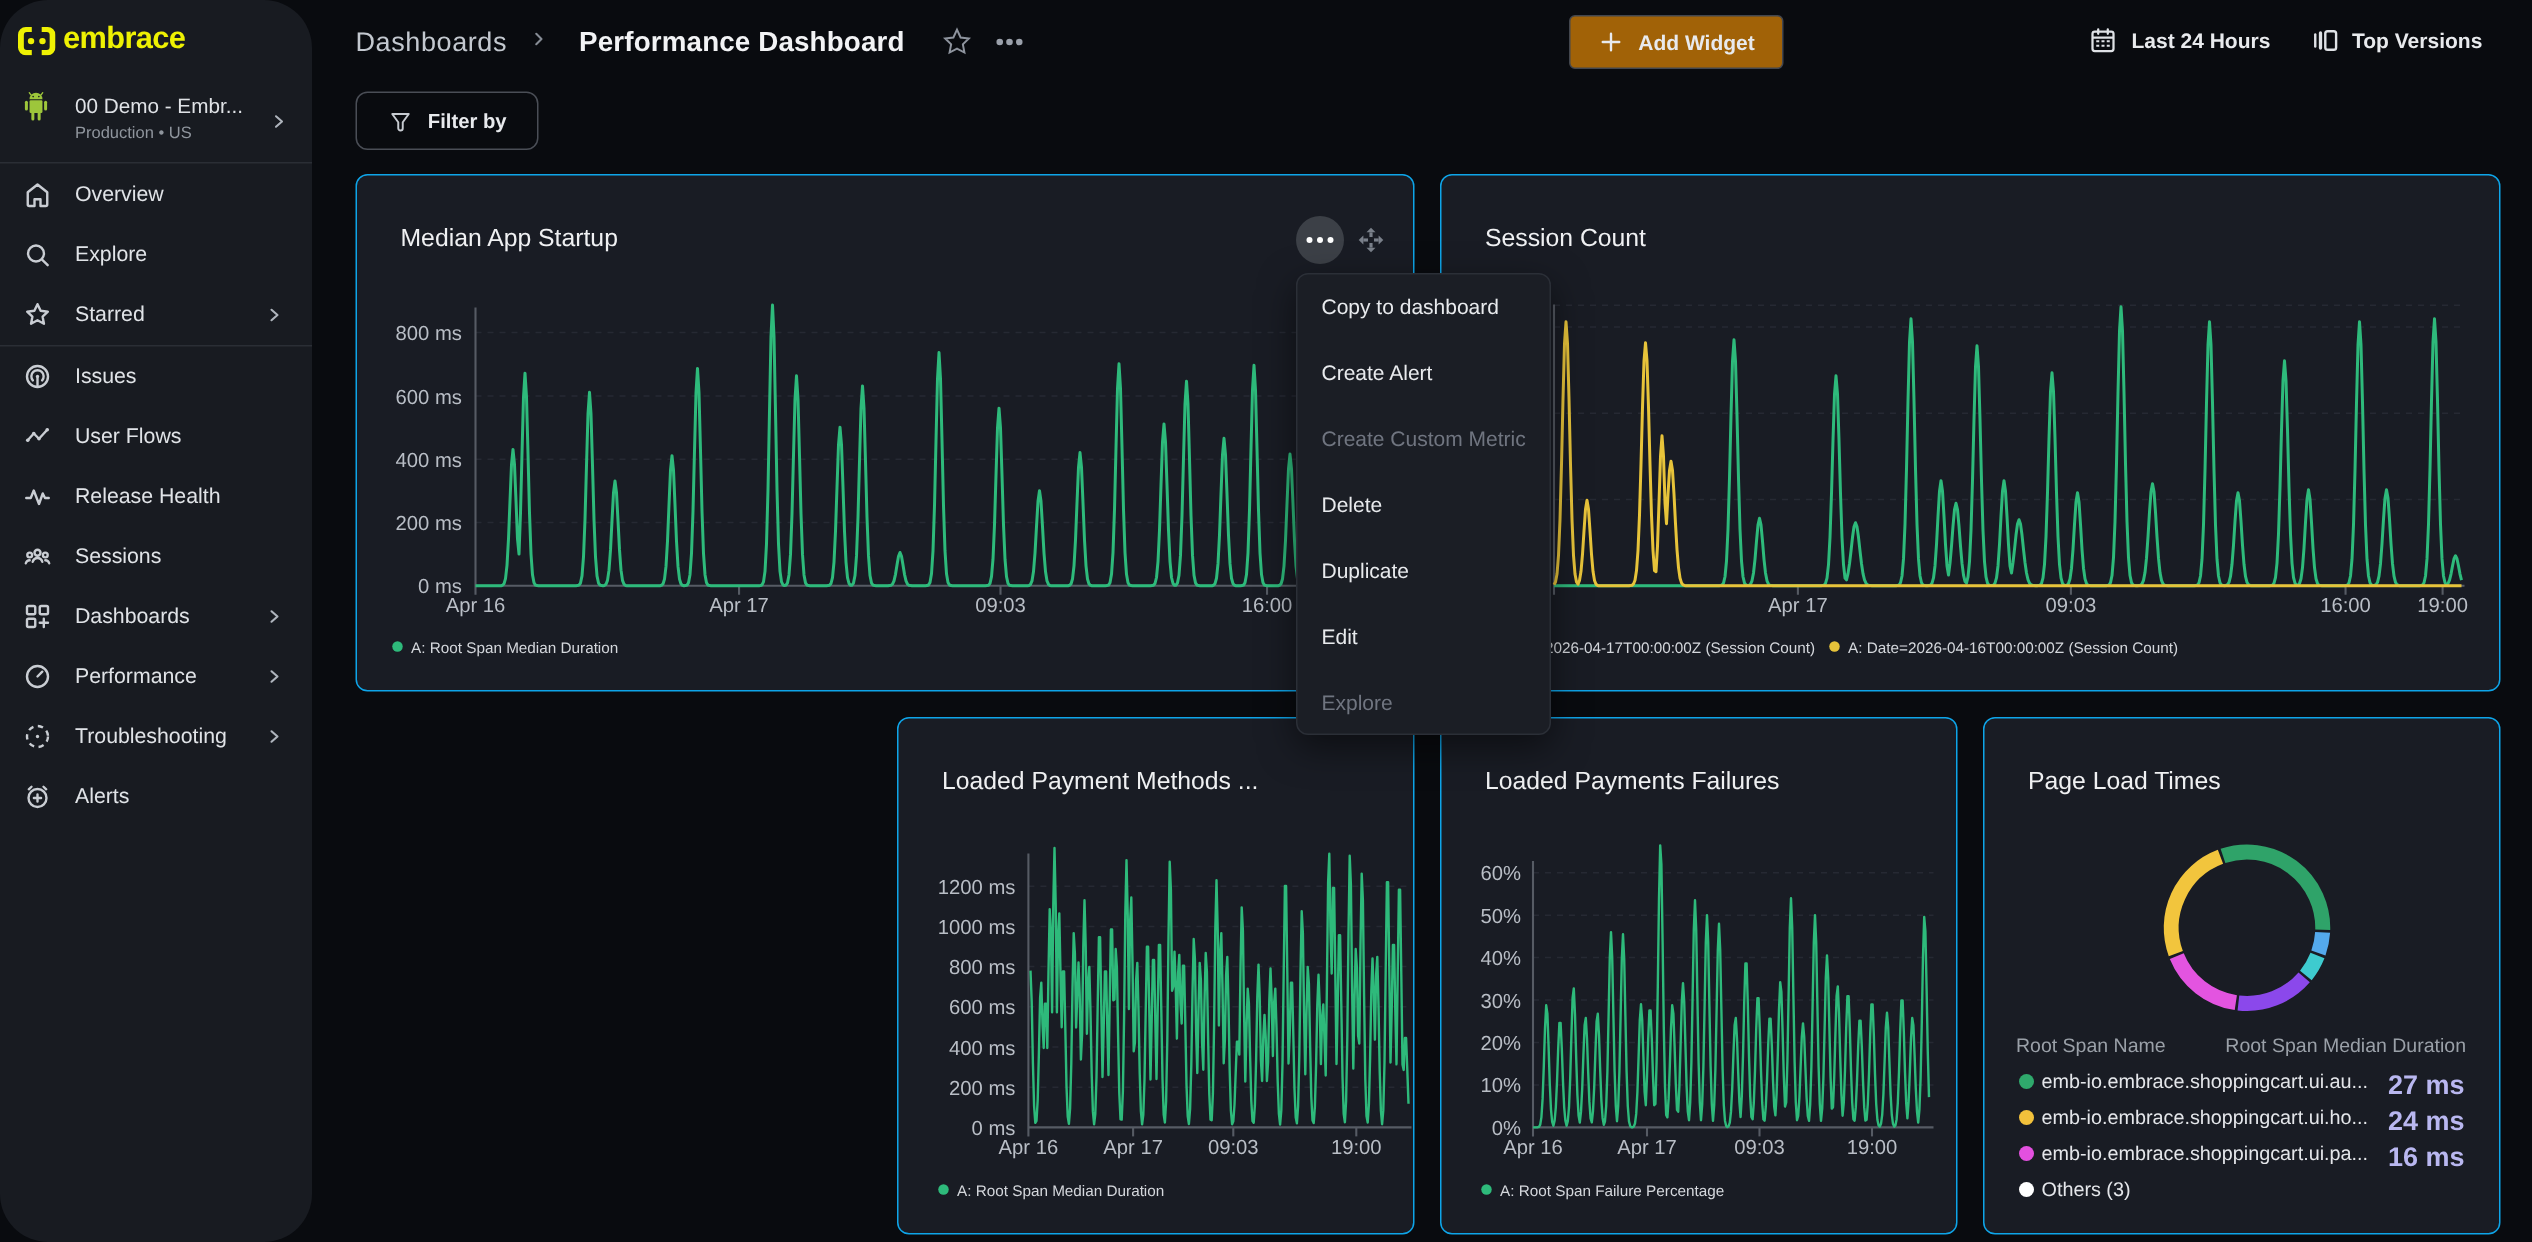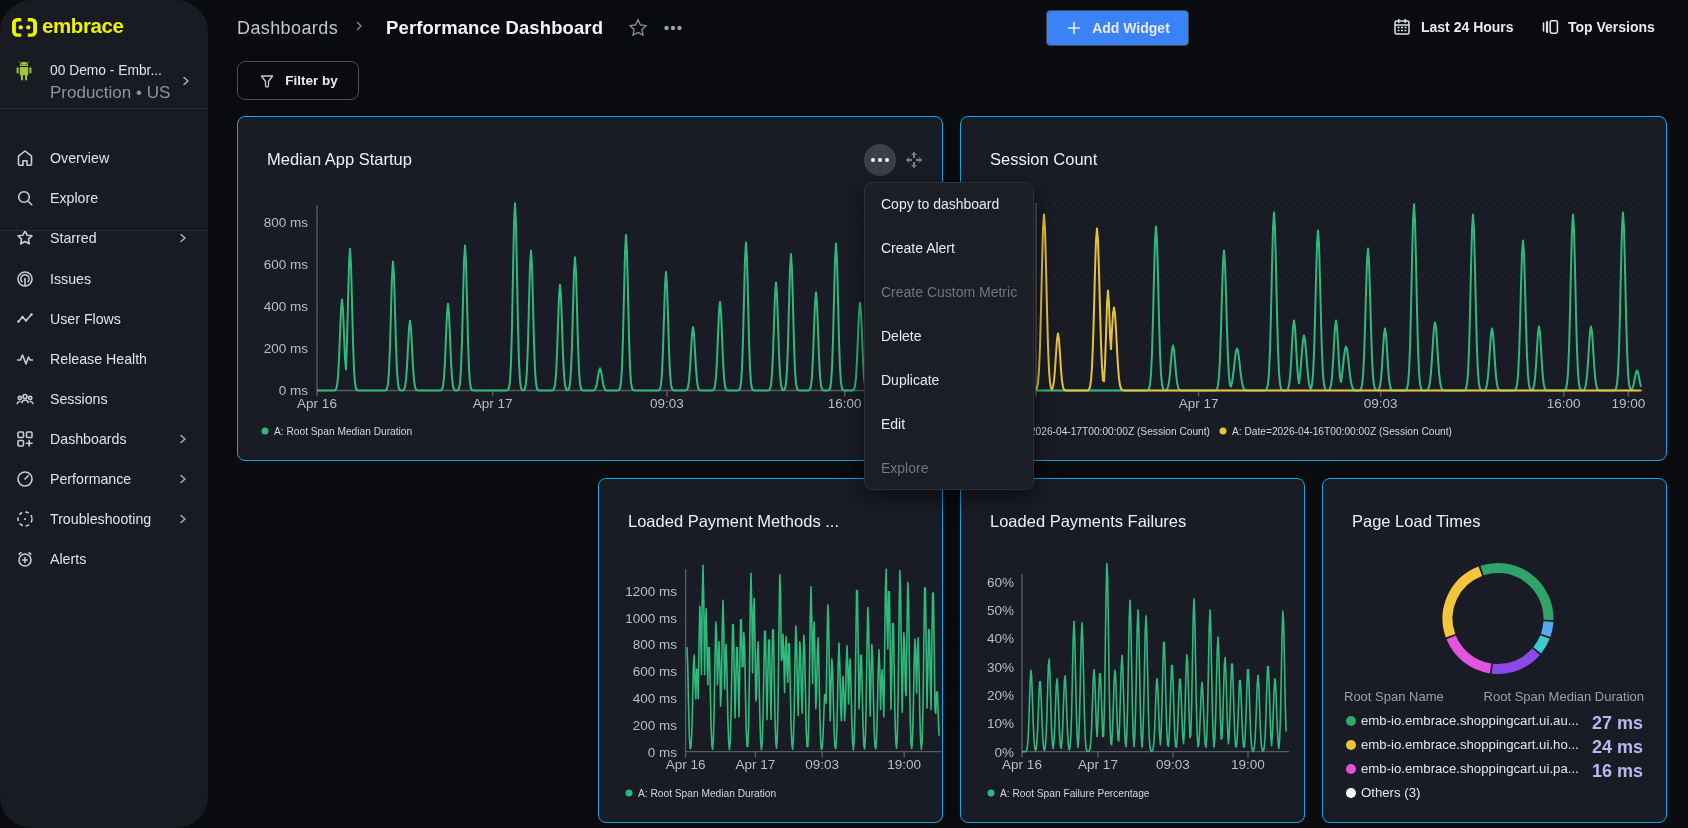--- a/index.html
+++ b/index.html
@@ -6,35 +6,35 @@
 html,body { width:1688px; height:828px; background:#090b0f; font-family:"Liberation Sans",sans-serif; overflow:hidden; }
 #app { position:relative; width:1688px; height:828px; }
 
 
 #sidebar { position:absolute; left:0; top:0; width:208px; height:828px; background:#181b21;border-radius:32px; }
 #logo { position:absolute; left:12px; top:15px; display:flex; align-items:center; }
 #logo span { color:#eef103; font-size:20.5px; font-weight:bold; letter-spacing:-0.4px; margin-left:5px; position:relative; top:-1px; }
 #appsel { position:absolute; left:0; top:50px; width:208px; height:58px; }
 #appsel .robot { position:absolute; left:13px; top:10px; }
 #appsel .t1 { position:absolute; left:50px; top:13px; font-size:13.8px; color:#dfe2e6; white-space:nowrap; }
-#appsel .t2 { position:absolute; left:50px; top:33px; font-size:17px; color:#8f959d; }
+#appsel .t2 { position:absolute; left:50px; top:33px; font-size:11px; color:#8f959d; }
 #appsel .ch { position:absolute; left:179px; top:24px; }
 .sep { position:absolute; left:0; width:208px; height:1px; background:#2a2e35; }
-.nav-item { position:absolute; left:0; width:208px; height:40px;margin-top:28px; }
+.nav-item { position:absolute; left:0; width:208px; height:40px; }
 .nav-item svg { position:absolute; left:15px; top:10px; }
 .nav-label { position:absolute; left:50px; top:50%; transform:translateY(-50%); font-size:14.2px; color:#e0e3e7; white-space:nowrap; }
 .nav-chev svg { position:absolute; left:176px; top:13px; }
 
 
 #crumbs { position:absolute; left:237px; top:16px; height:24px; display:flex; align-items:center; }
 #crumbs .a { font-size:18px; letter-spacing:0.4px; color:#c3c8cf; }
 #crumbs .sepc { margin:0 14px; }
 #crumbs .b { font-size:18.5px; color:#f2f3f5; font-weight:bold; letter-spacing:0.1px; margin-left:6px; }
 .btn { position:absolute; display:flex; align-items:center; justify-content:center; border-radius:4px; font-size:14px; font-weight:bold; color:#e8eaed; }
-#btn-add { left:1046px; top:10px; width:143px; height:36px; background:#3b82f6; border:1px solid #42464e; }
+#btn-add { left:1046px; top:10px; width:143px; height:36px; background:#a16207; border:1px solid #42464e; }
 #btn-add svg { margin-right:9px; }
 #btn-report { left:1206px; top:10px; width:159px; height:36px; background:#3b36cf; color:#fff; }
 #btn-report svg { margin-right:10px; }
 #last24 { position:absolute; left:1392px; top:17px; display:flex; align-items:center; color:#e8eaed; font-size:14px; font-weight:bold; }
 #last24 svg { margin-right:9px; }
 #topver { position:absolute; left:1540px; top:17px; display:flex; align-items:center; color:#e8eaed; font-size:14px; font-weight:bold; }
 #topver svg { margin-right:8px; }
 #btn-filter { left:237px; top:61px; width:122px; height:39px; background:transparent; border:1px solid #4a4e56; border-radius:8px; font-size:13.5px; }
 #btn-filter svg { margin-right:9px; }
 

